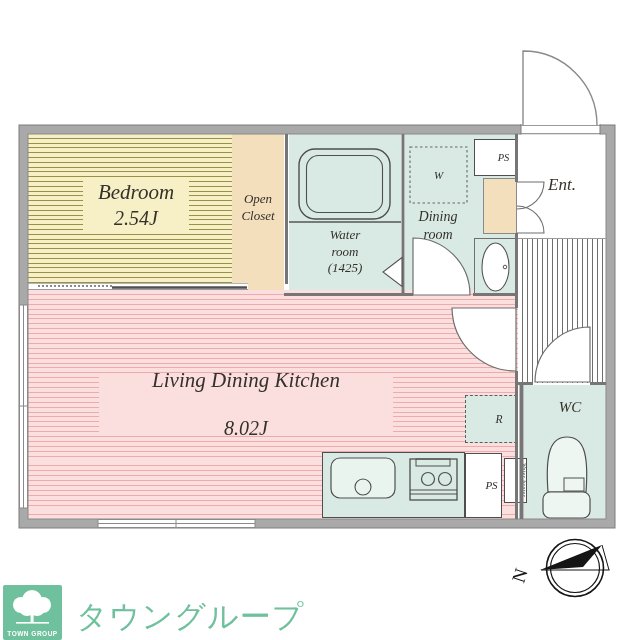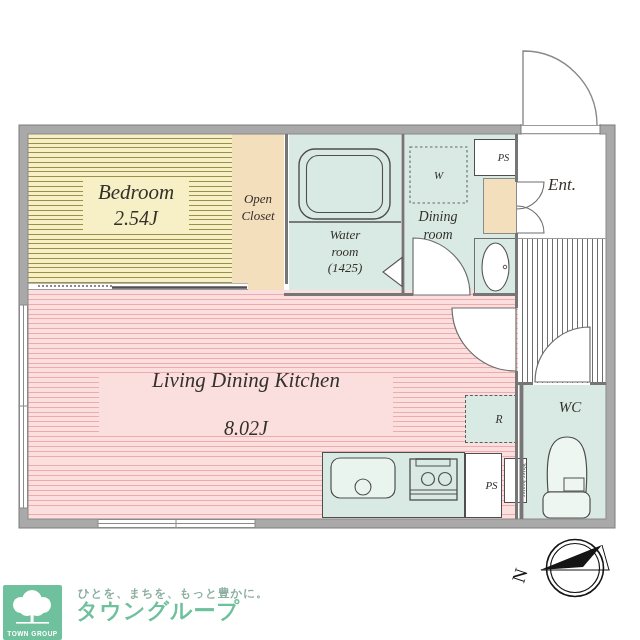--- a/index.html
+++ b/index.html
@@ -23,21 +23,21 @@
   svg.overlay{position:absolute;left:0;top:0;z-index:5;pointer-events:none;}
   .roomdiv{z-index:1;}
   .boxdiv{z-index:2;}
   
   .logo-box{left:3px;top:585px;width:59px;height:55px;background:var(--brand-green,#6fc09c);
             border-radius:2px;z-index:7;}
   .logo-caption{position:absolute;left:0;right:0;bottom:3px;text-align:center;color:#fff;
             font-size:6.5px;font-weight:bold;letter-spacing:.5px;}
   .tagline{left:78px;top:586px;font-size:11.5px;font-weight:bold;letter-spacing:1px;
            color:var(--tagline-green,#8cafa0);z-index:7;}
-  .brand{left:76px;top:596px;font-size:22px;font-weight:bold;letter-spacing:1px;
+  .brand{left:76px;top:596px;font-size:31px;font-weight:normal;letter-spacing:1px;
          color:var(--brand-green,#6fc09c);z-index:7;}
   .vtext{writing-mode:vertical-rl;font-size:5.5px;font-style:italic;
          font-family:"Liberation Serif",serif;color:#3a3a3a;letter-spacing:.5px;}
 </style>
 </head>
 <body>
 
 <div class="page">
 
   <div class="abs roomdiv bedroom" style="left:28px;top:134px;width:204px;height:149px;"></div>
@@ -209,16 +209,15 @@
         <circle cx="18" cy="20" r="8"></circle>
         <circle cx="40" cy="20" r="8"></circle>
         <circle cx="24" cy="23" r="8"></circle>
         <circle cx="34" cy="23" r="8"></circle>
         <rect x="27.6" y="26" width="3" height="12"></rect>
         <rect x="13" y="37" width="33" height="1.6"></rect>
       </g>
     </svg>
     <div class="logo-caption">TOWN GROUP</div>
   </div>
-  <div class="abs tagline">ひとを、まちを、もっと豊かに。</div>
   <div class="abs brand">タウングループ</div>
 
 </div>
 
 </body></html>

